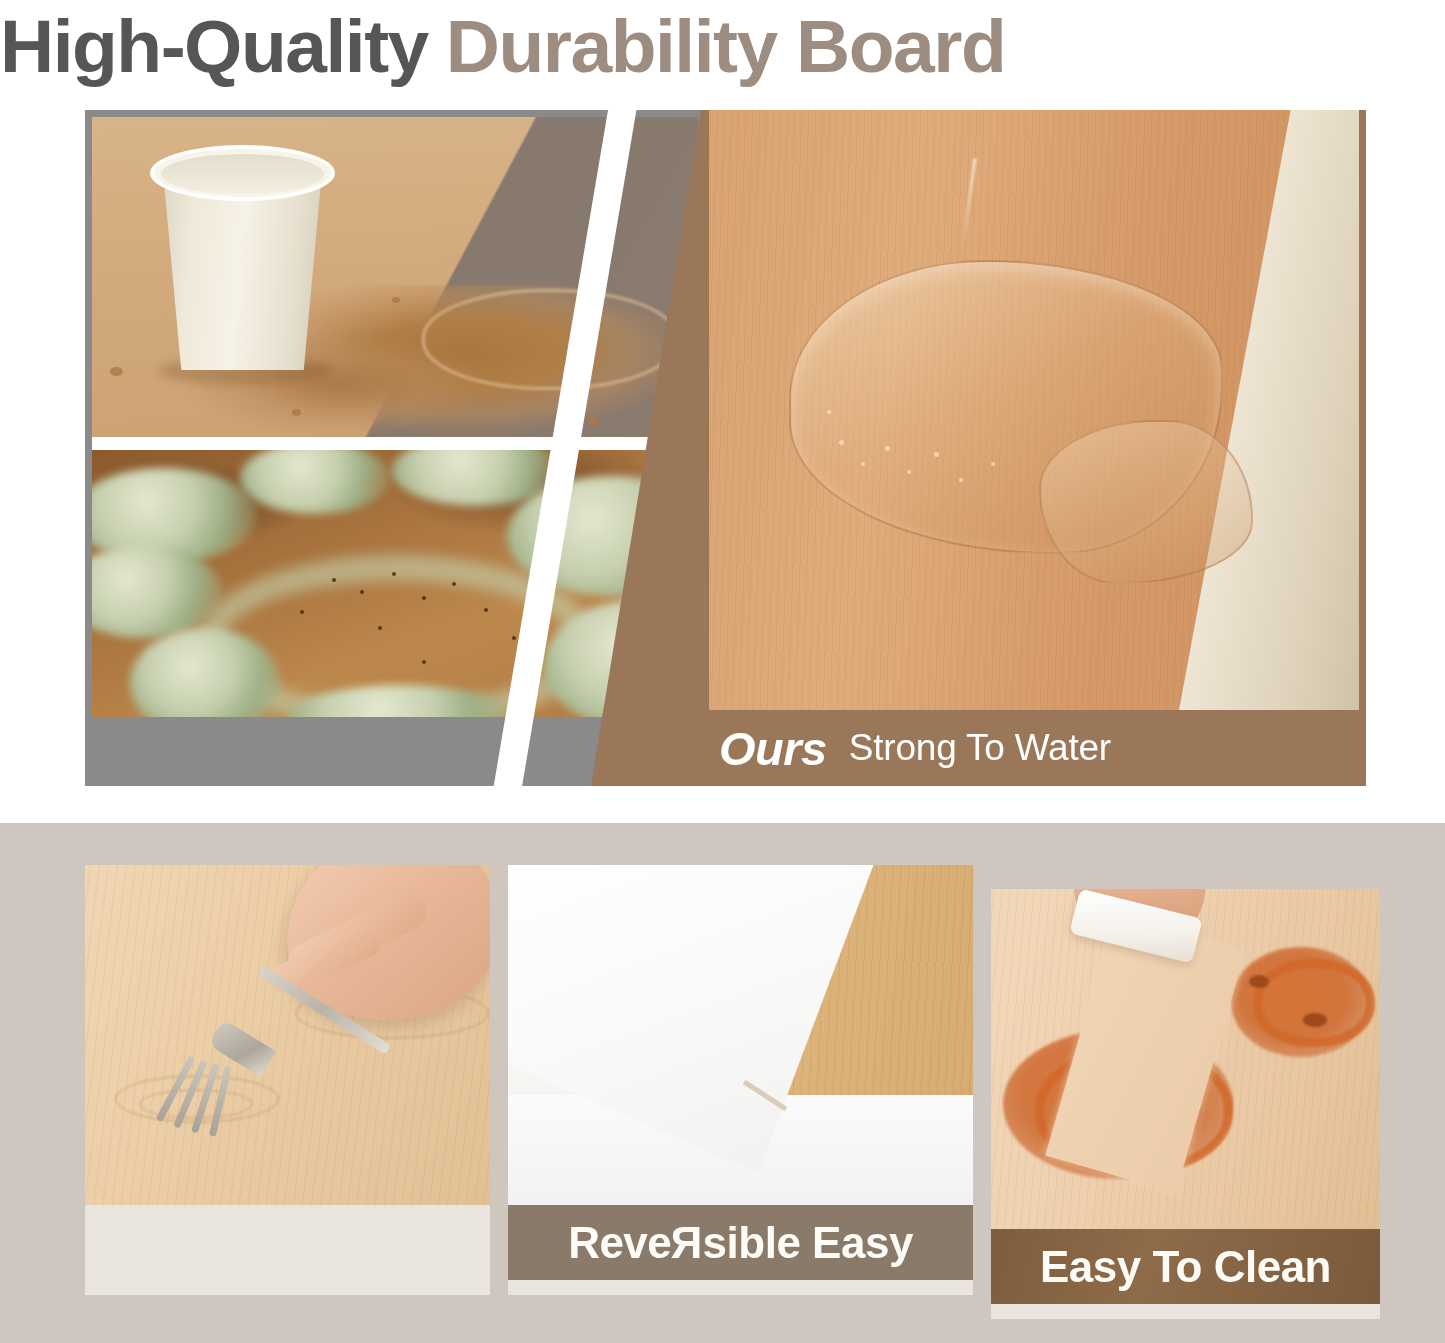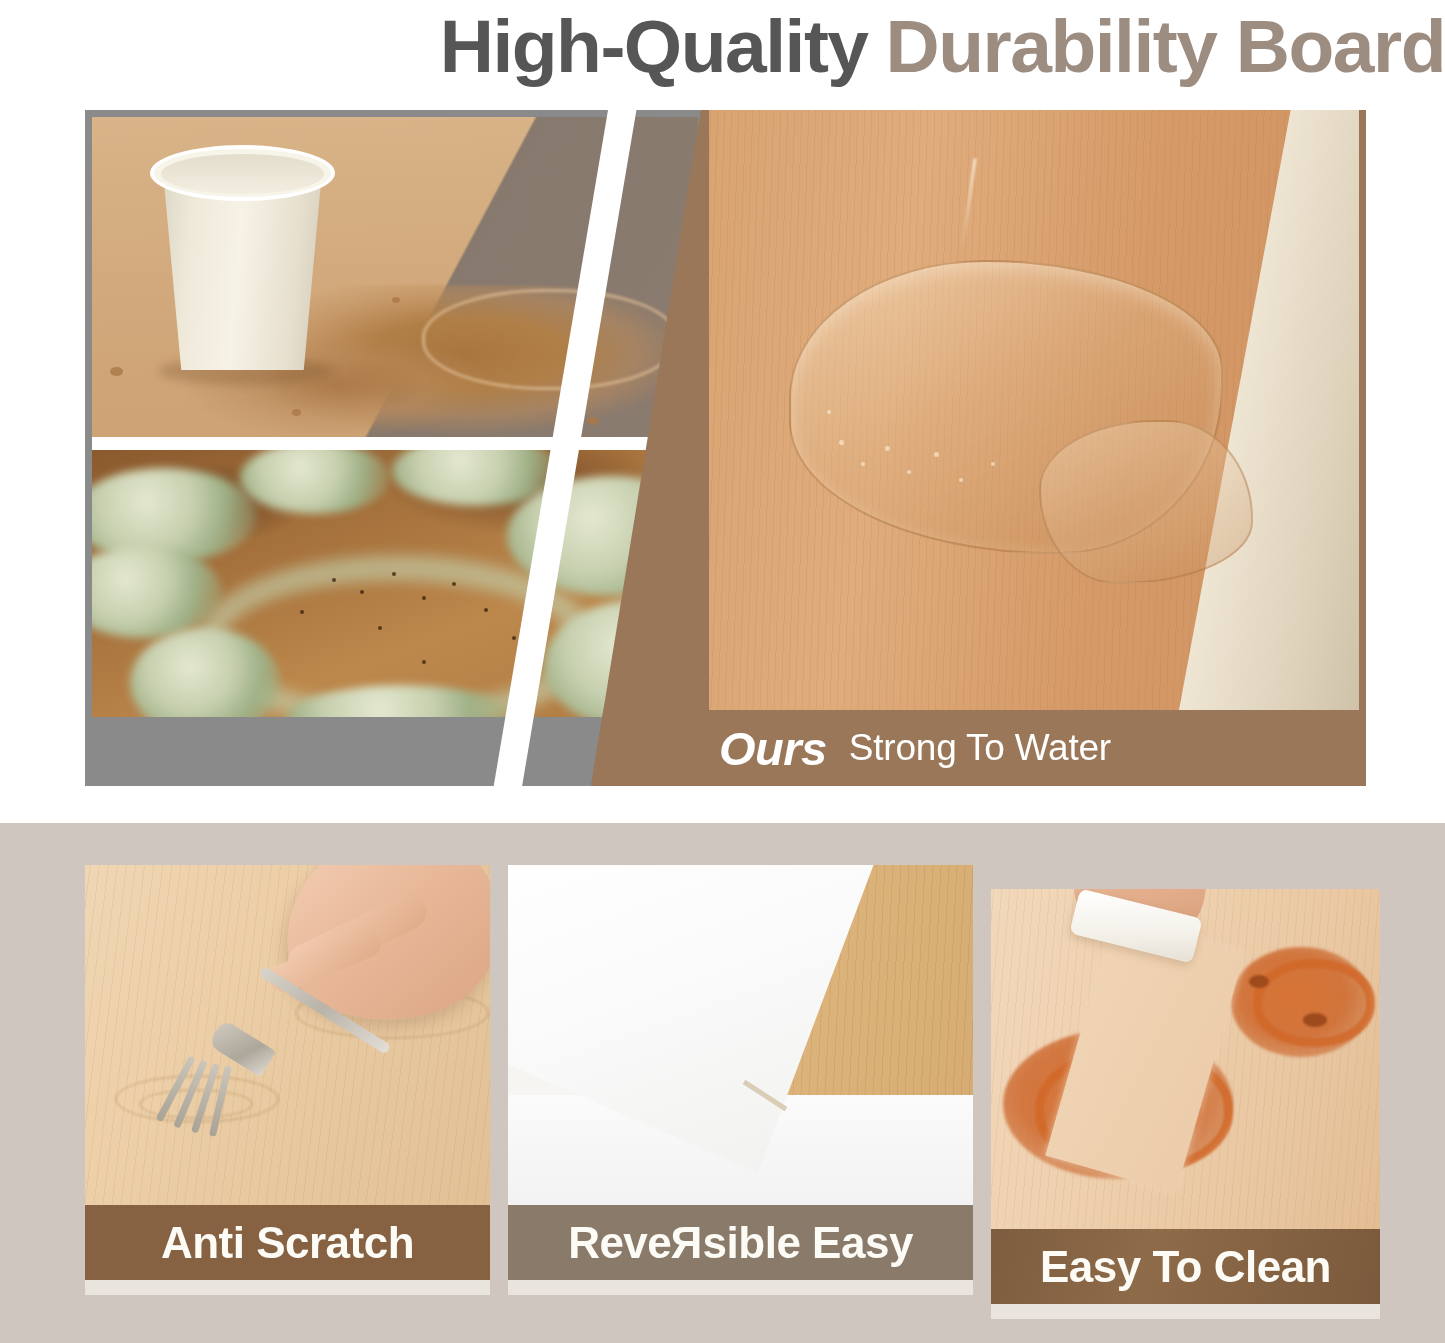--- a/index.html
+++ b/index.html
@@ -16,21 +16,21 @@
   }
 
   
   .title-bar {
     position: absolute;
     left: 0; top: 0;
     width: 1445px;
     height: 92px;
     display: flex;
     align-items: center;
-    justify-content: flex-end;
+    justify-content: flex-start;
     white-space: nowrap;
   }
   .title-text {
     font-size: 75px;
     font-weight: bold;
     letter-spacing: -1.5px;
     line-height: 1;
   }
   .title-a { color: #565656; }
   .title-b { color: #9d8c80; margin-left: 18px; }
@@ -610,23 +610,20 @@
         <div class="hand"></div>
         <div class="finger" style="right:58px;top:54px;width:150px;height:36px;transform:rotate(-26deg);"></div>
         <div class="finger" style="right:106px;top:82px;width:118px;height:28px;transform:rotate(-22deg);"></div>
         <div class="fork-handle"></div>
         <div class="fork-neck"></div>
         <div class="tine" style="left:104px;top:192px;transform:rotate(28deg);"></div>
         <div class="tine" style="left:116px;top:196px;transform:rotate(23deg);"></div>
         <div class="tine" style="left:128px;top:199px;transform:rotate(18deg);"></div>
         <div class="tine" style="left:140px;top:201px;transform:rotate(13deg);"></div>
       </div>
-      <div class="card-label lbl-1">
-        <span>Anti Scratch</span>
-      </div>
     </div>
 
     <div class="card c2">
       <div class="card-photo">
         <div style="position:absolute;inset:0;background:#f6f5f2;"></div>
         <div class="panel-wood">
             <div class="gr"></div>
           </div>
         <div class="panel-white-base"></div>
         <div class="panel-white-top"></div>

